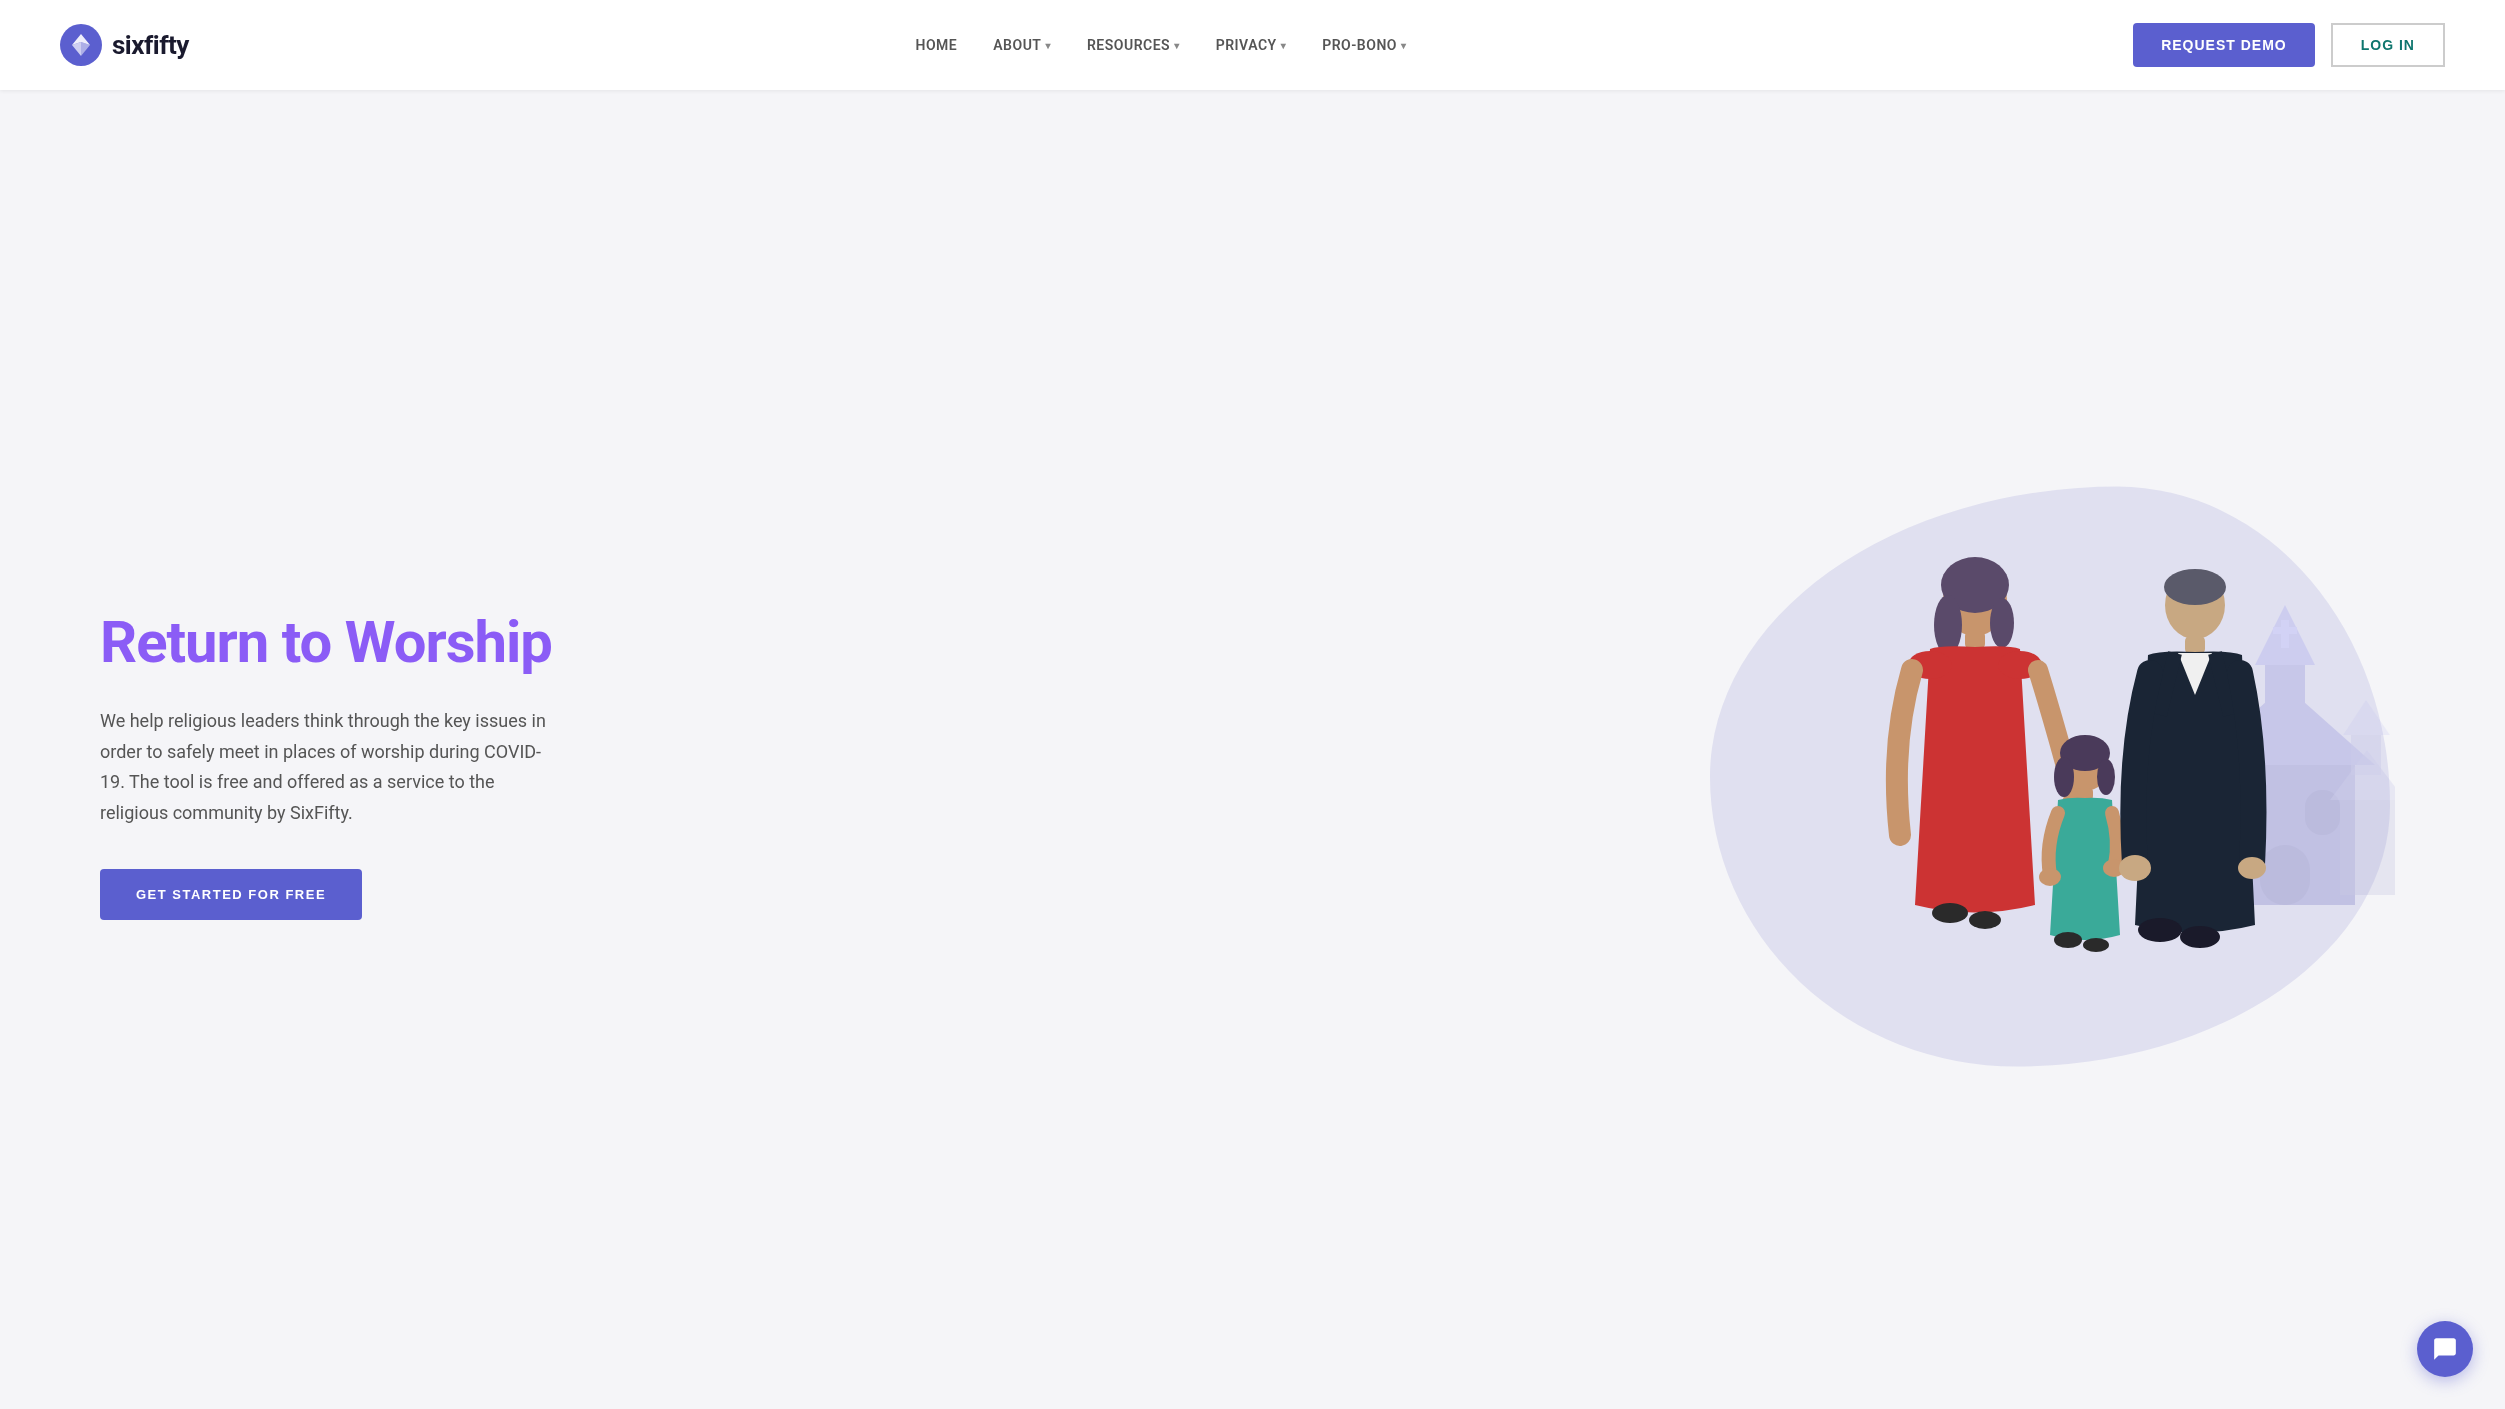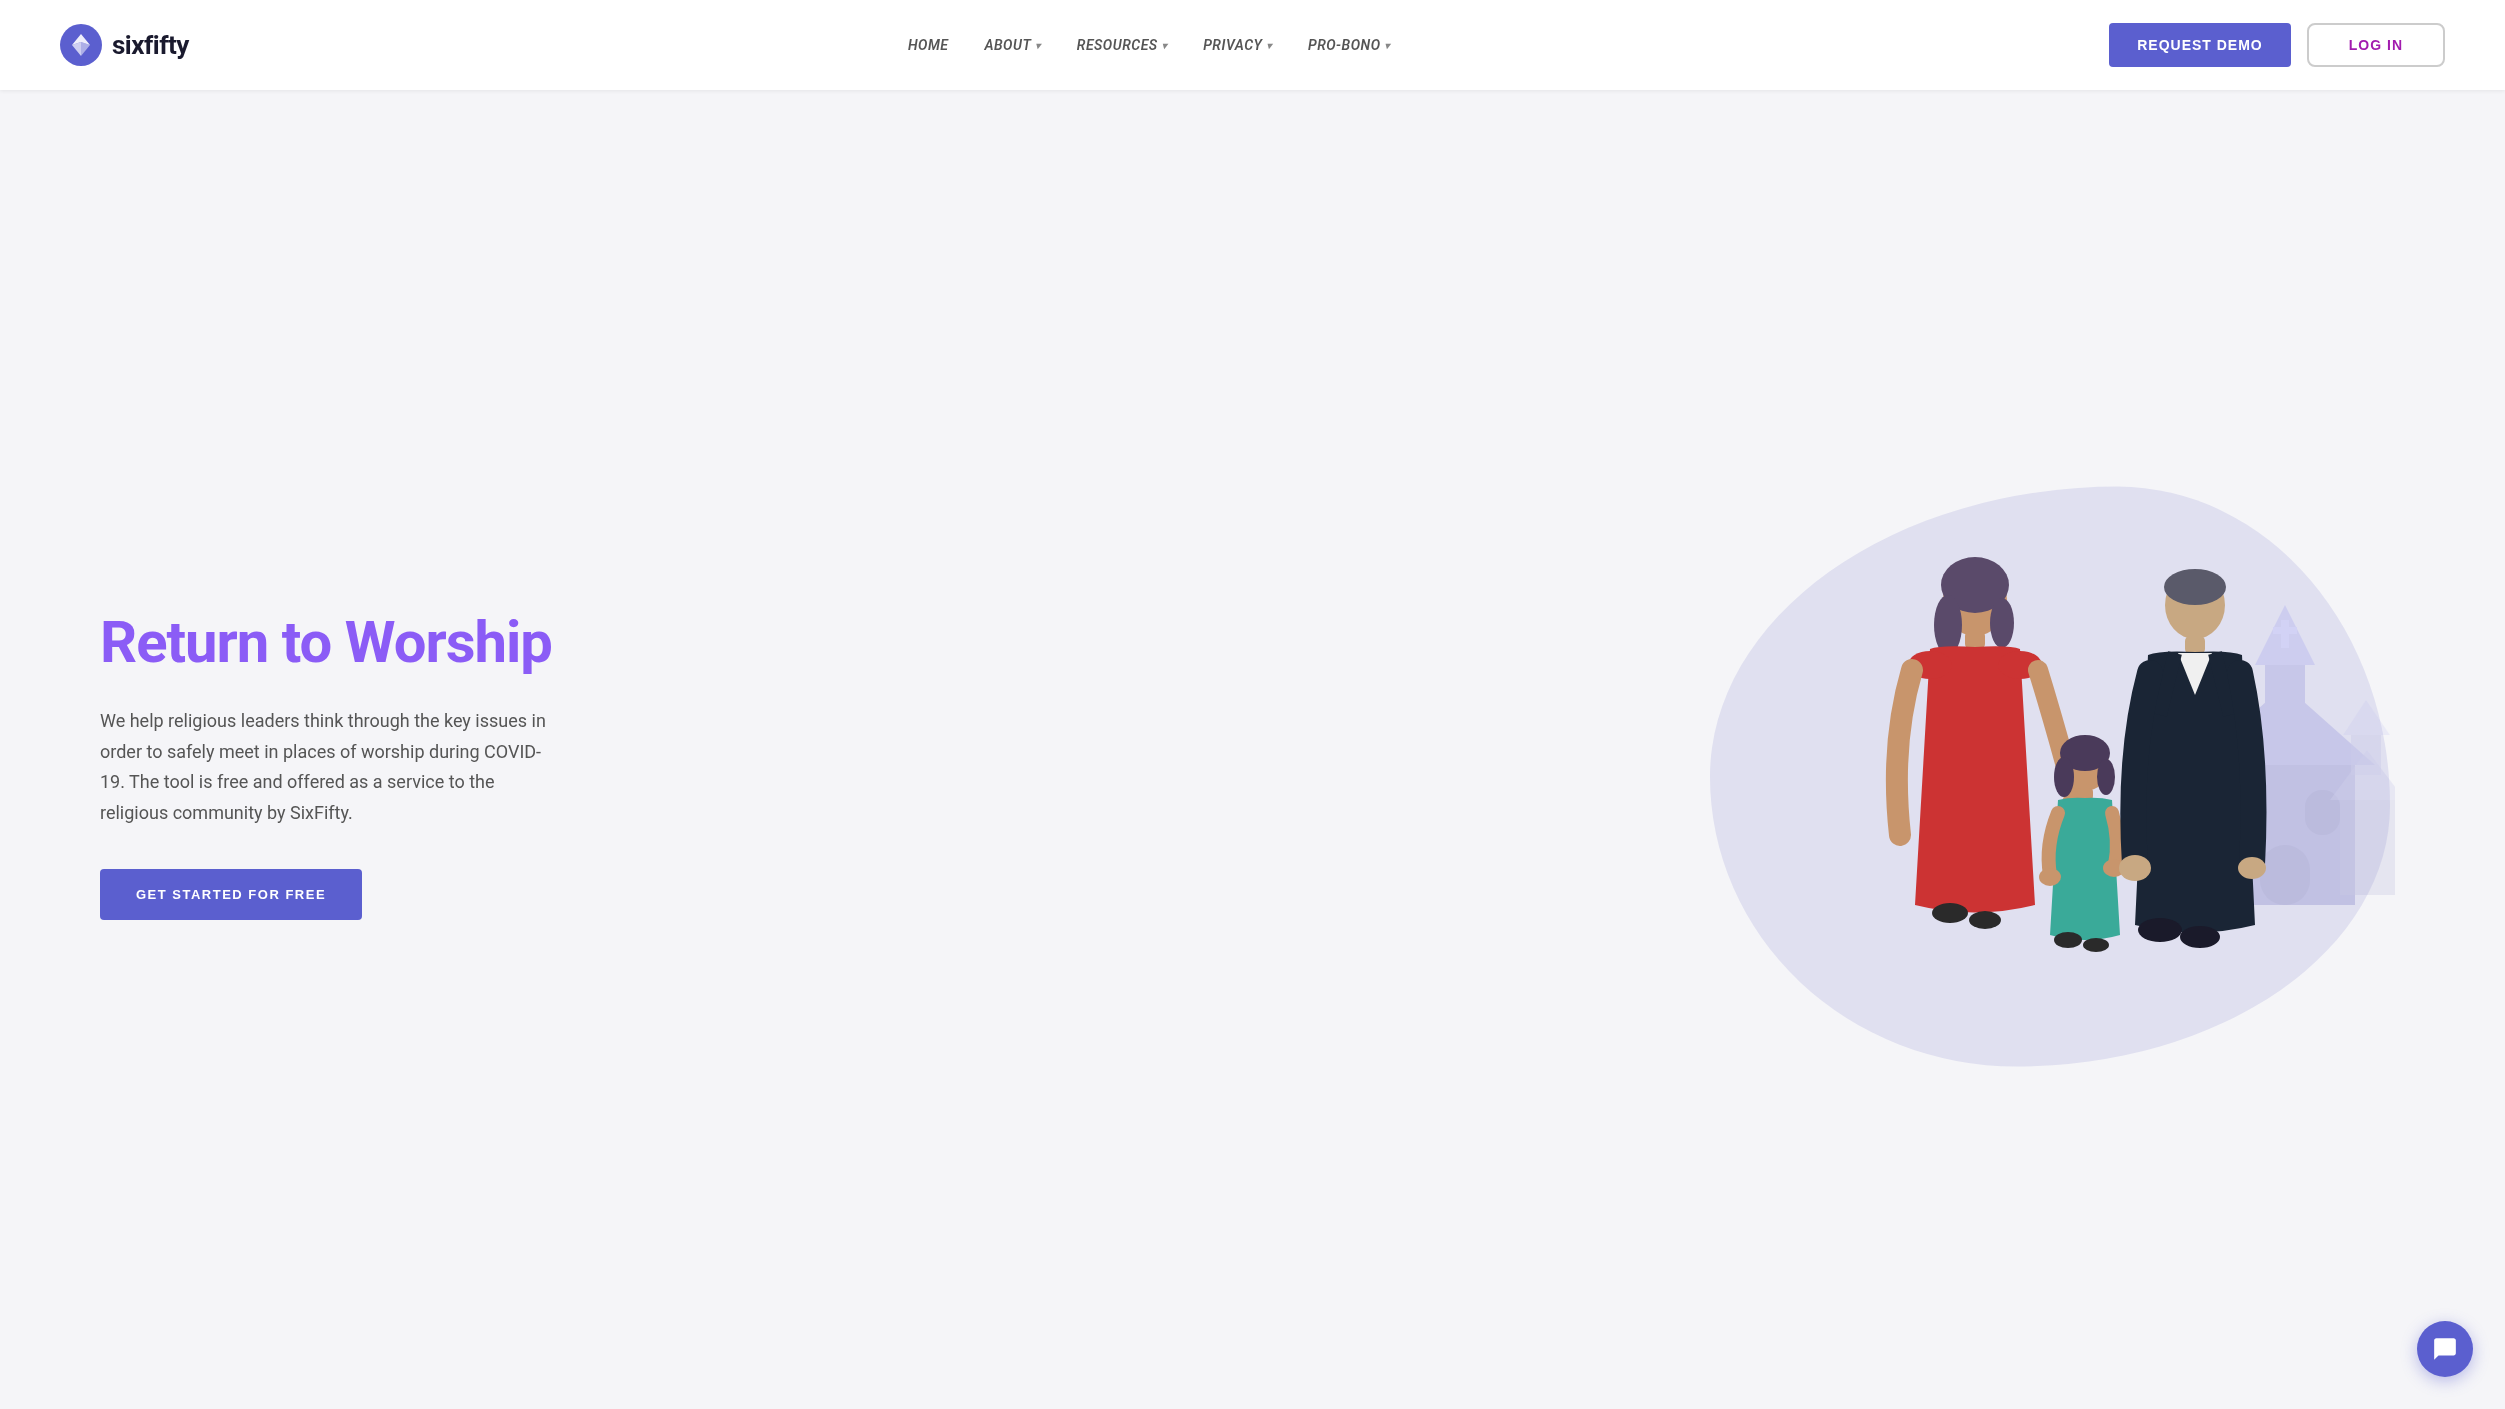--- a/index.html
+++ b/index.html
@@ -48,21 +48,20 @@
       text-decoration: none;
       color: #555;
       font-size: 14px;
       font-weight: 600;
       letter-spacing: 0.5px;
       text-transform: uppercase;
       display: flex;
       align-items: center;
       gap: 4px;
       cursor: pointer;
-      font-style: italic;
     }
     .chevron {
       font-size: 10px;
       color: #888;
     }
     .nav-actions {
       display: flex;
       align-items: center;
       gap: 16px;
     }
@@ -74,28 +73,28 @@
       font-size: 14px;
       font-weight: 700;
       letter-spacing: 1px;
       text-transform: uppercase;
       border-radius: 4px;
       cursor: pointer;
       text-align: center;
     }
     .btn-login {
       background: #fff;
-      color: #a21caf;
+      color: #0f766e;
       border: 2px solid #ccc;
-      padding: 12px 40px;
+      padding: 12px 28px;
       font-size: 14px;
       font-weight: 700;
       letter-spacing: 1px;
       text-transform: uppercase;
-      border-radius: 8px;
+      border-radius: 0;
       cursor: pointer;
     }
 
     
     .hero {
       display: flex;
       align-items: center;
       justify-content: space-between;
       padding: 60px 80px 40px 100px;
       min-height: calc(100vh - 80px);

